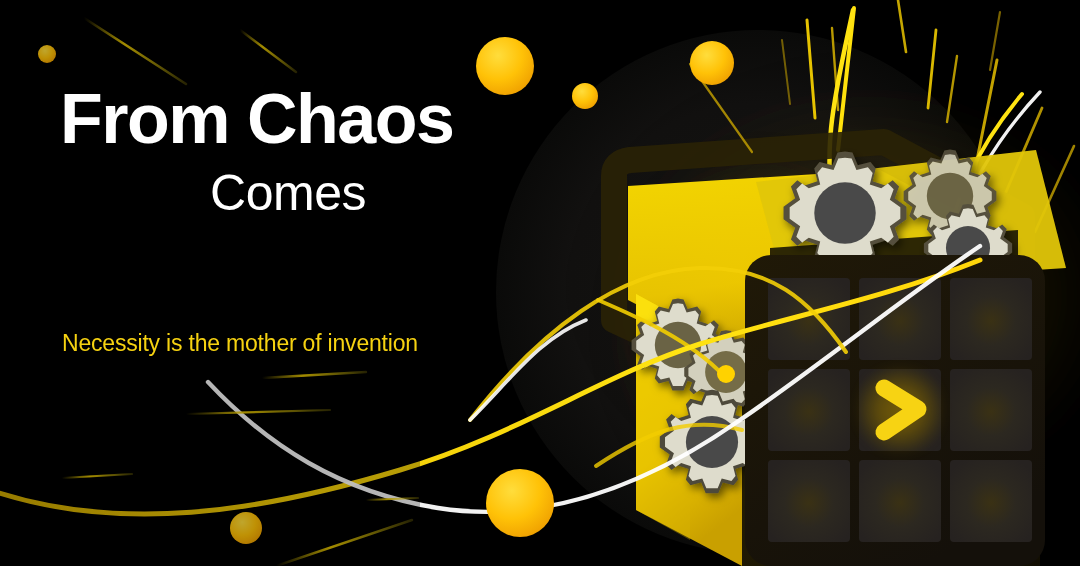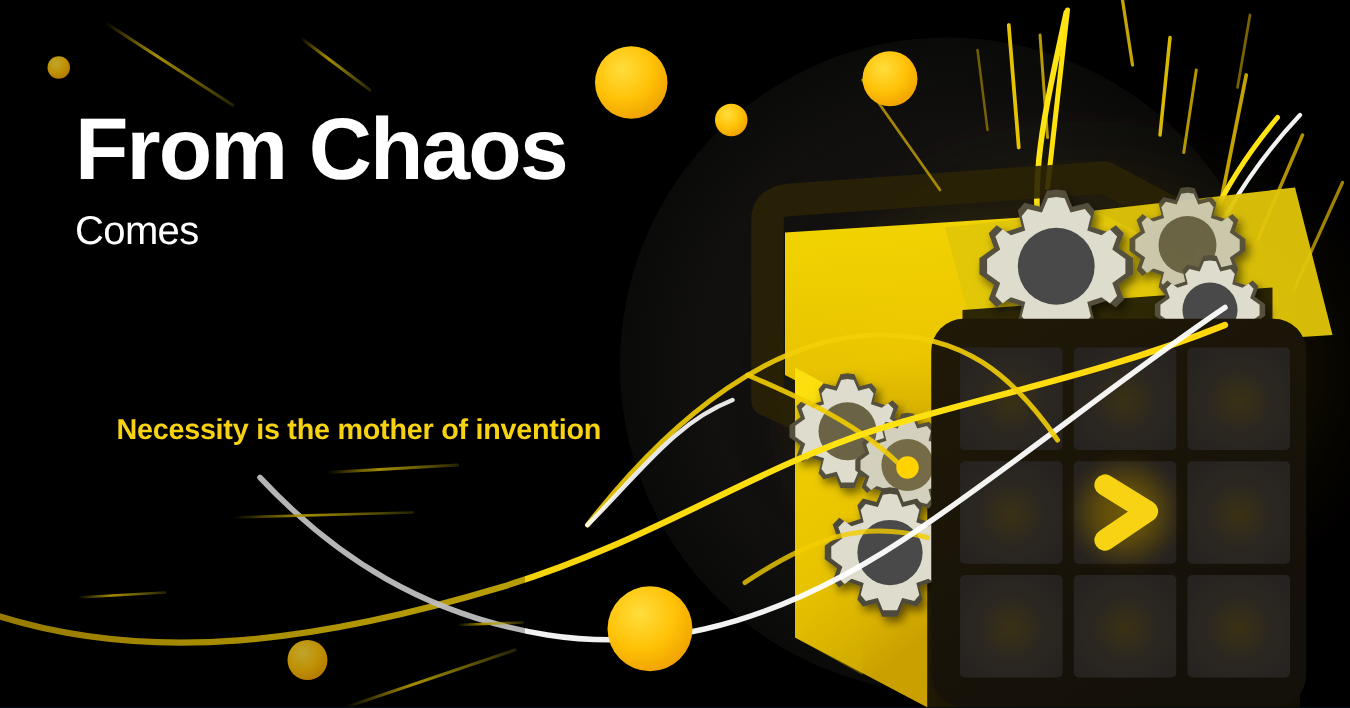--- a/index.html
+++ b/index.html
@@ -1,48 +1,49 @@
 <!DOCTYPE html>
 <html><head>
 <meta charset="utf-8">
 <title>From Chaos Comes Creativity</title>
 <style>
   html,body{margin:0;padding:0;background:#000;}
   body{font-family:"Liberation Sans","DejaVu Sans",sans-serif;}
   #banner{
     position:relative;
     width:1080px;height:566px;
-    background:#0c4a6e;
+    background:#a16207;
     overflow:hidden;
   }
   #art{position:absolute;inset:0;width:1080px;height:566px;display:block;}
   
   #copy{
     position:absolute;left:0;top:0;width:560px;height:566px;
     pointer-events:none;
   }
   .headline-1{
     position:absolute;left:60px;top:84px;
     font-size:70px;font-weight:bold;color:#ffffff;
     letter-spacing:-1.5px;line-height:1;white-space:nowrap;
   }
   .headline-2{
     position:absolute;left:60px;top:168px;width:456px;
-    font-size:32px;font-weight:300;color:#ffffff;
+    text-align:center;
+    font-size:50px;font-weight:300;color:#ffffff;
     letter-spacing:-0.5px;line-height:1;white-space:nowrap;
   }
   .headline-3{
     position:absolute;left:56px;top:230px;
     font-size:80px;font-weight:bold;color:#ffffff;
     letter-spacing:-2px;line-height:1;white-space:nowrap;
   }
   .subtitle{
     position:absolute;left:62px;top:332px;width:450px;
-    text-align:center;
-    font-size:23px;font-weight:bold;color:#F6D211;
+    text-align:left;
+    font-size:23px;font-weight:normal;color:#F6D211;
     letter-spacing:-0.2px;line-height:1;white-space:nowrap;
   }
 </style>
 </head>
 <body>
 
 <div id="banner">
 
   <svg id="art" viewBox="0 0 1080 566" aria-hidden="true">
     <defs>

